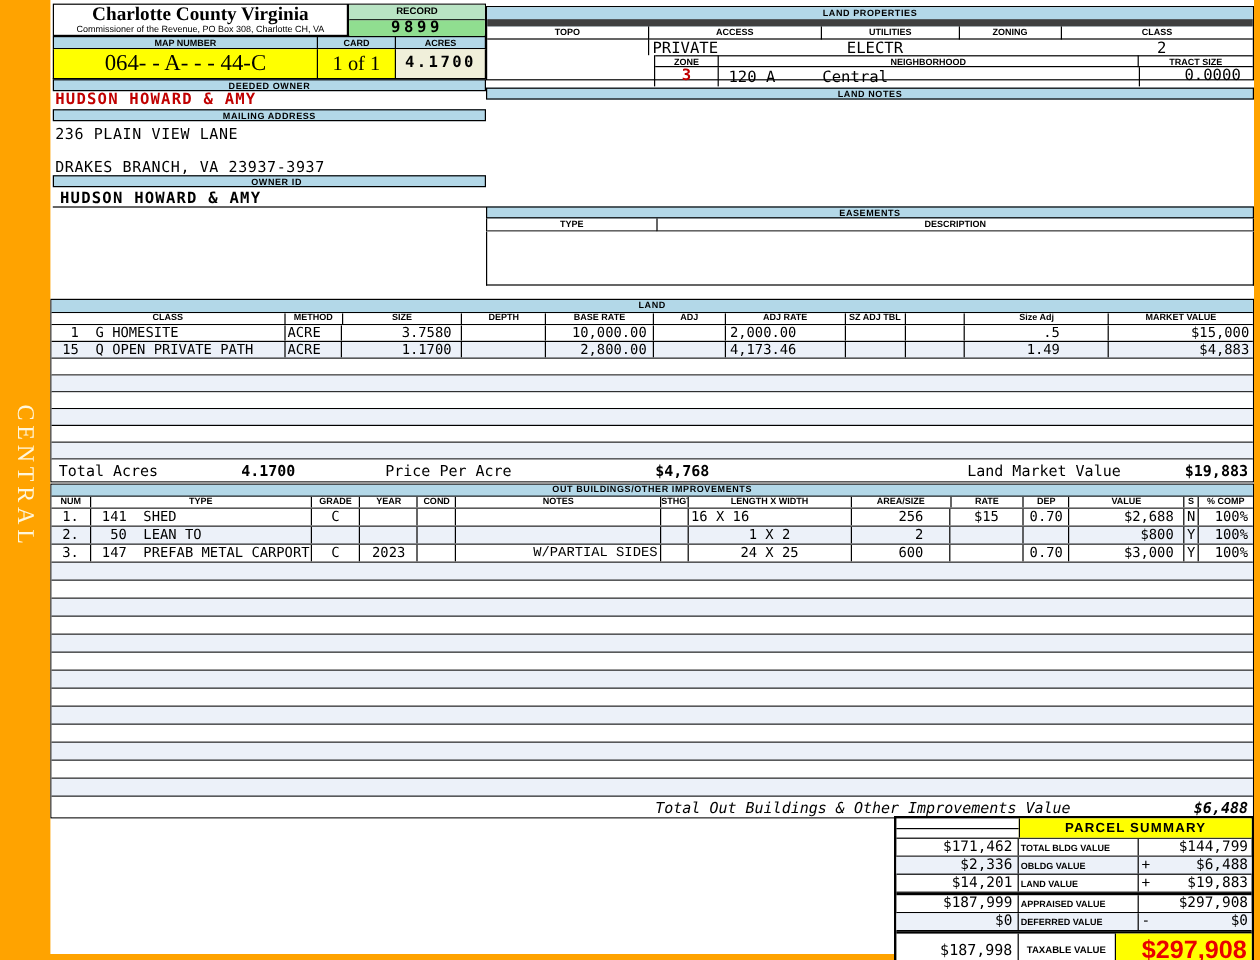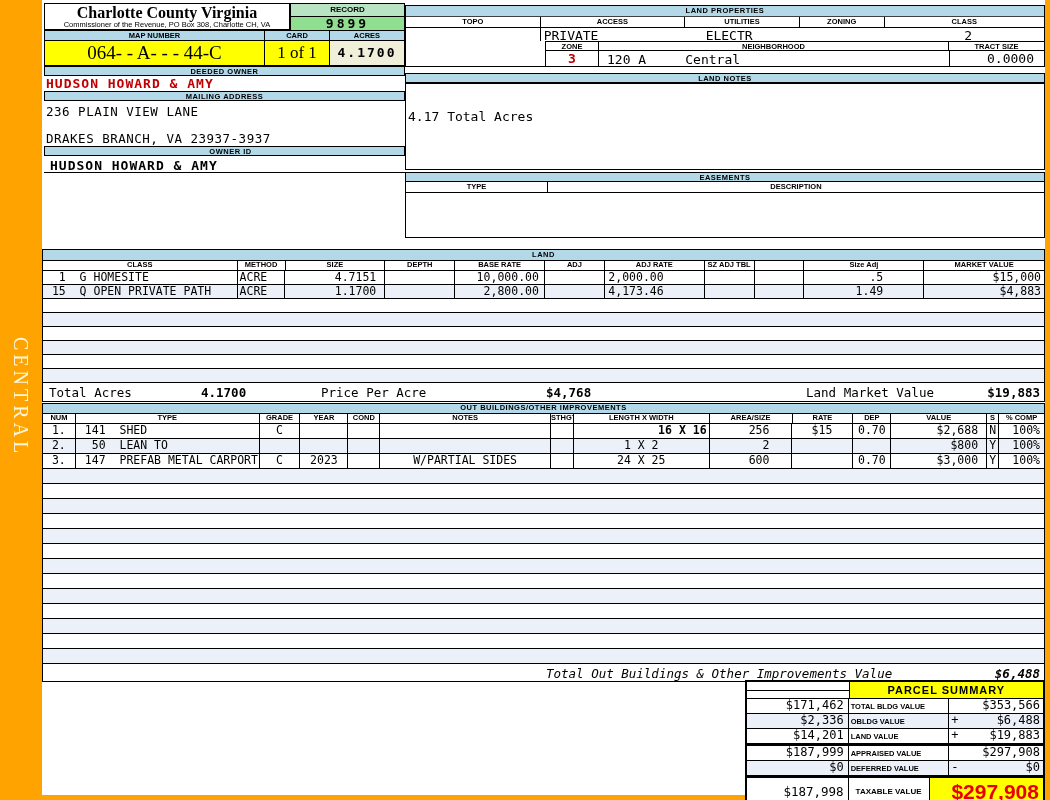--- a/index.html
+++ b/index.html
@@ -104,21 +104,21 @@
 
     <div class="abs bar" style="left:2px;top:66px;width:361px;height:10px;">DEEDED OWNER</div>
     <div class="abs ownerred" style="left:2px;top:77px;width:361px;height:14px;">HUDSON HOWARD &amp; AMY</div>
     <div class="abs bar" style="left:2px;top:91px;width:361px;height:10px;">MAILING ADDRESS</div>
     <div class="abs addr" style="left:4px;top:104px;width:359px;height:14px;">236 PLAIN VIEW LANE</div>
     <div class="abs addr" style="left:4px;top:131px;width:359px;height:14px;">DRAKES BRANCH, VA 23937-3937</div>
     <div class="abs bar" style="left:2px;top:146px;width:361px;height:10px;padding-left:12px;">OWNER ID</div>
     <div class="abs ownerid" style="left:2px;top:158px;width:361px;height:15px;border-bottom:1px solid #000;">HUDSON HOWARD &amp; AMY</div>
 
     <div class="abs box" style="left:363px;top:5px;width:640px;height:62px;">
-      <div class="bar" style="height:10px;border:none;border-bottom:1px solid #404040;">LAND PROPERTIES</div>
+      <div class="bar" style="height:10px;border:none;border-bottom:6px solid #404040;">LAND PROPERTIES</div>
       <div class="lp-row" style="height:11px;">
         <div class="lp-hcell" style="width:135px;">TOPO</div>
         <div class="lp-hcell" style="width:145px;">ACCESS</div>
         <div class="lp-hcell" style="width:115px;">UTILITIES</div>
         <div class="lp-hcell" style="width:85px;">ZONING</div>
         <div class="lp-hcell" style="width:160px;">CLASS</div>
       </div>
       <div class="lp-row" style="height:13px;">
         <div class="lpval" style="width:142px;border-right:1px solid #000;box-sizing:border-box;"></div>
         <div class="lpval" style="width:138px;padding-left:3px;box-sizing:border-box;">PRIVATE</div>
@@ -137,23 +137,20 @@
           <div class="lp-row" style="height:16px;align-items:center;">
             <div class="lpval" style="width:53px;text-align:center;color:#C00000;font-weight:bold;border-right:1px solid #000;box-sizing:border-box;height:100%;line-height:15px;">3</div>
             <div class="lpval" style="width:350px;padding-left:8px;box-sizing:border-box;line-height:15px;">120 A     Central</div>
             <div class="lpval" style="width:95px;text-align:right;padding-right:10px;box-sizing:border-box;border-left:1px solid #000;height:100%;line-height:15px;">0.0000</div>
           </div>
         </div>
       </div>
     </div>
 
     <div class="abs bar" style="left:363px;top:73px;width:640px;height:10px;">LAND NOTES</div>
-    <div class="abs box" style="left:363px;top:83px;width:640px;height:87px;">
-      <div class="lpval" style="position:absolute;left:2px;top:25px;">4.17 Total Acres</div>
-    </div>
 
     <div class="abs bar" style="left:363px;top:172px;width:640px;height:10px;">EASEMENTS</div>
     <div class="abs" style="left:363px;top:182px;width:640px;height:11px;display:flex;border-left:1px solid #000;border-right:1px solid #000;box-sizing:border-box;">
       <div class="lp-hcell" style="width:142px;">TYPE</div>
       <div class="lp-hcell" style="width:496px;border-right:none;">DESCRIPTION</div>
     </div>
     <div class="abs box" style="left:363px;top:193px;width:640px;height:45px;border-top:none;"></div>
 
     <div class="abs section" style="top:249px;width:1003px;">
       <div class="bar" style="height:10px;border:none;border-bottom:1px solid #000;">LAND</div>
@@ -167,21 +164,21 @@
           <div class="ghead" style="width: 100px; line-height: 8px;">ADJ RATE</div>
           <div class="ghead" style="width: 50px; line-height: 8px;">SZ ADJ TBL</div>
           <div class="ghead" style="width: 50px; line-height: 8px;"></div>
           <div class="ghead" style="width: 120px; line-height: 8px;">Size Adj</div>
           <div class="ghead last" style="width: 120px; line-height: 8px;">MARKET VALUE</div>
         </div>
       <div id="land-body">
           <div class="grow" style="height: 13px;">
             <div class="gcell" style="width: 195px; text-align: left; line-height: 12px;">  1  G HOMESITE</div>
             <div class="gcell" style="width: 48px; text-align: left; line-height: 12px;">ACRE</div>
-            <div class="gcell" style="width: 100px; text-align: right; line-height: 12px; padding-right: 8px;">4.7151</div>
+            <div class="gcell" style="width: 100px; text-align: right; line-height: 12px; padding-right: 8px;">3.7580</div>
             <div class="gcell" style="width: 70px; text-align: right; line-height: 12px;"></div>
             <div class="gcell" style="width: 90px; text-align: right; line-height: 12px; padding-right: 5px;">10,000.00</div>
             <div class="gcell" style="width: 60px; text-align: right; line-height: 12px;"></div>
             <div class="gcell" style="width: 100px; text-align: right; line-height: 12px; padding-right: 40px;">2,000.00</div>
             <div class="gcell" style="width: 50px; text-align: right; line-height: 12px;"></div>
             <div class="gcell" style="width: 50px; text-align: right; line-height: 12px;"></div>
             <div class="gcell" style="width: 120px; text-align: right; line-height: 12px; padding-right: 40px;">.5</div>
             <div class="gcell last" style="width: 120px; text-align: right; line-height: 12px; padding-right: 3px;">$15,000</div>
           </div>
           <div class="grow shade" style="height: 13px;">
@@ -234,21 +231,21 @@
         </div>
       <div id="out-body">
           <div class="grow" style="height: 14px;">
             <div class="gcell" style="width: 33px; text-align: left; line-height: 13px;"> 1.</div>
             <div class="gcell" style="width: 184px; text-align: left; line-height: 13px;"> 141  SHED</div>
             <div class="gcell" style="width: 41px; text-align: center; line-height: 13px;">C</div>
             <div class="gcell" style="width: 48px; text-align: center; line-height: 13px;"></div>
             <div class="gcell" style="width: 32px; text-align: center; line-height: 13px;"></div>
             <div class="gcell" style="width: 171px; text-align: left; line-height: 13px;"></div>
             <div class="gcell" style="width: 23px; text-align: center; line-height: 13px;"></div>
-            <div class="gcell" style="width: 136px; text-align: right; line-height: 13px; font-weight: bold;">16 X 16</div>
+            <div class="gcell" style="width: 136px; text-align: left; line-height: 13px;">16 X 16</div>
             <div class="gcell" style="width: 83px; text-align: right; line-height: 13px; padding-right: 22px;">256</div>
             <div class="gcell" style="width: 61px; text-align: right; line-height: 13px; padding-right: 20px;">$15</div>
             <div class="gcell" style="width: 38px; text-align: center; line-height: 13px;">0.70</div>
             <div class="gcell" style="width: 96px; text-align: right; line-height: 13px; padding-right: 8px;">$2,688</div>
             <div class="gcell" style="width: 12px; text-align: center; line-height: 13px;">N</div>
             <div class="gcell last" style="width: 45px; text-align: right; line-height: 13px; padding-right: 4px;">100%</div>
           </div>
           <div class="grow shade" style="height: 14px;">
             <div class="gcell" style="width: 33px; text-align: left; line-height: 13px;"> 2.</div>
             <div class="gcell" style="width: 184px; text-align: left; line-height: 13px;">  50  LEAN TO</div>
@@ -264,21 +261,21 @@
             <div class="gcell" style="width: 96px; text-align: right; line-height: 13px; padding-right: 8px;">$800</div>
             <div class="gcell" style="width: 12px; text-align: center; line-height: 13px;">Y</div>
             <div class="gcell last" style="width: 45px; text-align: right; line-height: 13px; padding-right: 4px;">100%</div>
           </div>
           <div class="grow" style="height: 14px;">
             <div class="gcell" style="width: 33px; text-align: left; line-height: 13px;"> 3.</div>
             <div class="gcell" style="width: 184px; text-align: left; line-height: 13px;"> 147  PREFAB METAL CARPORT</div>
             <div class="gcell" style="width: 41px; text-align: center; line-height: 13px;">C</div>
             <div class="gcell" style="width: 48px; text-align: center; line-height: 13px;">2023</div>
             <div class="gcell" style="width: 32px; text-align: center; line-height: 13px;"></div>
-            <div class="gcell" style="width: 171px; text-align: center; line-height: 13px;">W/PARTIAL SIDES</div>
+            <div class="gcell" style="width: 171px; text-align: right; line-height: 13px; font-family: Liberation Mono, monospace;">W/PARTIAL SIDES</div>
             <div class="gcell" style="width: 23px; text-align: center; line-height: 13px;"></div>
             <div class="gcell" style="width: 136px; text-align: center; line-height: 13px;">24 X 25</div>
             <div class="gcell" style="width: 83px; text-align: right; line-height: 13px; padding-right: 22px;">600</div>
             <div class="gcell" style="width: 61px; text-align: right; line-height: 13px; padding-right: 20px;"></div>
             <div class="gcell" style="width: 38px; text-align: center; line-height: 13px;">0.70</div>
             <div class="gcell" style="width: 96px; text-align: right; line-height: 13px; padding-right: 8px;">$3,000</div>
             <div class="gcell" style="width: 12px; text-align: center; line-height: 13px;">Y</div>
             <div class="gcell last" style="width: 45px; text-align: right; line-height: 13px; padding-right: 4px;">100%</div>
           </div>
           <div class="grow shade" style="height: 14px;"></div>
@@ -305,21 +302,21 @@
       <div class="sumrow" style="height:16px;">
         <div style="width:103px;box-sizing:border-box;">
           <div style="height:8px;border-bottom:1px solid #000;"></div>
         </div>
         <div class="sum-title">PARCEL SUMMARY</div>
       </div>
       <div id="summary-rows">
           <div class="sumrow" style="height: 14px;">
             <div class="sum-prior" style="line-height: 13px;">$171,462</div>
             <div class="sum-label">TOTAL BLDG VALUE</div>
-            <div class="sum-val" style="line-height: 13px;">$353,566</div>
+            <div class="sum-val" style="line-height: 13px;">$144,799</div>
           </div>
           <div class="sumrow shadebg" style="height: 14px;">
             <div class="sum-prior" style="line-height: 13px;">$2,336</div>
             <div class="sum-label">OBLDG VALUE</div>
             <div class="sum-val" style="line-height: 13px;">$6,488<span class="sum-op">+</span></div>
           </div>
           <div class="sumrow" style="height: 14px;">
             <div class="sum-prior" style="line-height: 13px;">$14,201</div>
             <div class="sum-label">LAND VALUE</div>
             <div class="sum-val" style="line-height: 13px;">$19,883<span class="sum-op">+</span></div>

